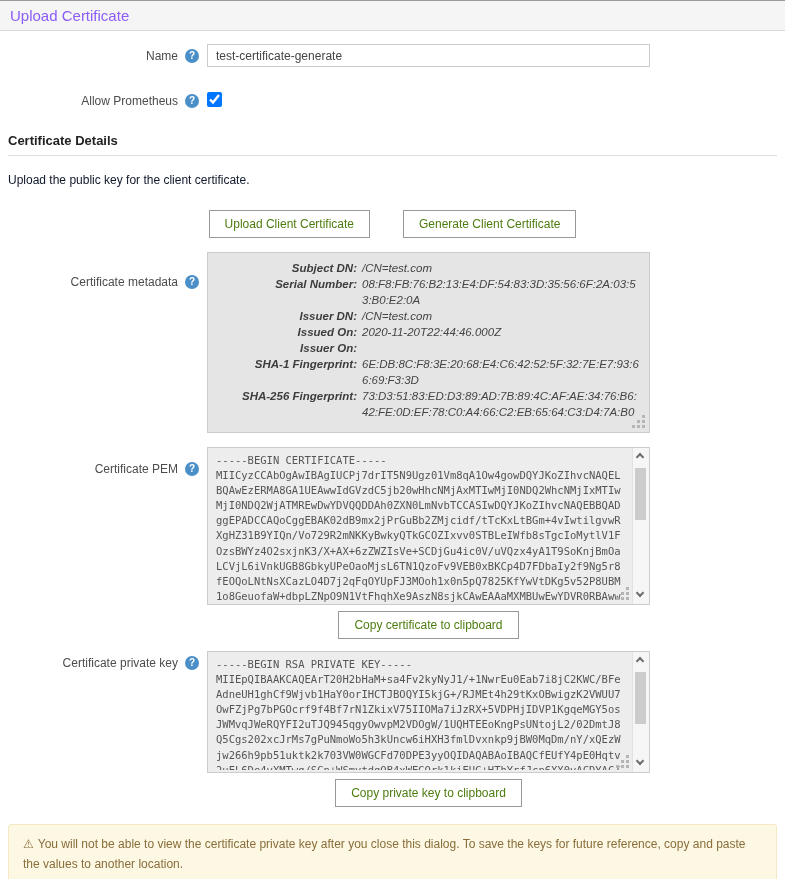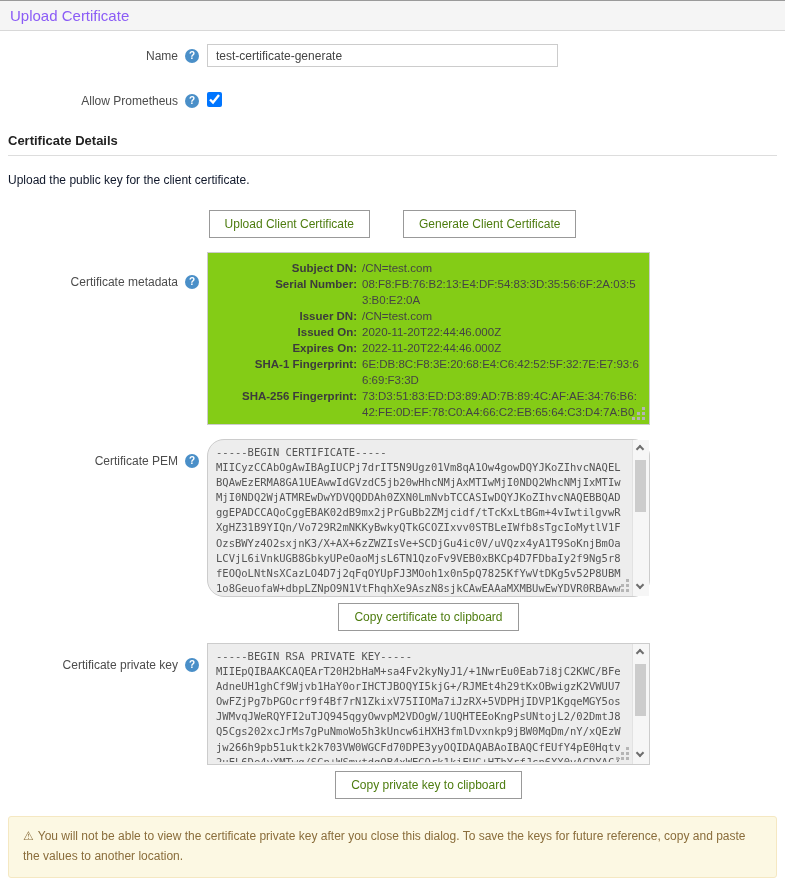--- a/index.html
+++ b/index.html
@@ -25,50 +25,50 @@
     font-size:12px; color:#4c4c4c; min-height:23px;
   }
   .help-icon {
     width:14px; height:14px; border-radius:50%;
     background:var(--help-blue,#4a8fc8); color:#fff;
     font-size:10px; font-weight:bold; line-height:14px;
     display:inline-flex; align-items:center; justify-content:center;
     flex-shrink:0;
   }
   .text-input {
-    width:351px; height:23px; border:1px solid #ccc; background:#fff;
+    width:443px; height:23px; border:1px solid #ccc; background:#fff;
     font-family:"Liberation Sans", sans-serif;
     font-size:12px; color:#444; padding:0 8px; outline:none;
   }
   .checkbox { width:15px; height:15px; margin:3px 0 0 0; }
   
   .section-title {
     font-size:13px; font-weight:bold; color:#222;
     margin:21px 0 0; padding-bottom:7px; border-bottom:1px solid #ddd;
   }
   .description { font-size:12px; color:#0f172a; margin-top:17px; }
   .cert-buttons { display:flex; justify-content:center; gap:33px; margin-top:23px; }
   .btn-outline {
     background:#fff; border:1px solid #999; color:#4d7c0f;
     font-family:"Liberation Sans", sans-serif;
     font-size:12px; padding:6px 15px; cursor:pointer;
   }
   
   .meta-box {
-    width:443px; background:#84cc16; border:1px solid #ccc;
-    padding:7px 8px 4px; position:relative; font-size:11.5px; color:#444;
+    width:443px; background:#e5e5e5; border:1px solid #ccc;
+    padding:7px 8px 12px; position:relative; font-size:11.5px; color:#444;font-style:italic;
   }
   .meta-row { display:flex; line-height:16px; }
   .meta-label { width:146px; text-align:right; font-weight:bold; flex-shrink:0; padding-right:5px; color:#3c3c3c; }
   .meta-value { flex:1; word-break:break-all; }
   
   .pem-box {
     width:443px; background:#ededed; border:1px solid #ccc; position:relative;
   }
-  .pem-box.h1 { height:158px;border-radius:17px; }
+  .pem-box.h1 { height:158px; }
   .pem-box.h2 { height:122px; }
   .pem-text {
     position:absolute; left:8px; top:5px; right:22px; bottom:2px; overflow:hidden;
     font-family:"DejaVu Sans Mono", monospace;
     font-size:10.5px; line-height:15.1px; white-space:pre; color:#555;
   }
   .scrollbar {
     position:absolute; top:0; right:0; bottom:0; width:17px;
     background:#f6f6f6; border-left:1px solid #e2e2e2;
   }
@@ -149,22 +149,21 @@
       </div>
       <div class="meta-row">
         <span class="meta-label">Issuer DN:</span>
         <span class="meta-value">/CN=test.com</span>
       </div>
       <div class="meta-row">
         <span class="meta-label">Issued On:</span>
         <span class="meta-value">2020-11-20T22:44:46.000Z</span>
       </div>
       <div class="meta-row">
-        <span class="meta-label">Expires On:</span>
-        <span class="meta-value">2022-11-20T22:44:46.000Z</span>
+        <span class="meta-label">Issuer On:</span>
       </div>
       <div class="meta-row">
         <span class="meta-label">SHA-1 Fingerprint:</span>
         <span class="meta-value">6E:DB:8C:F8:3E:20:68:E4:C6:42:52:5F:32:7E:E7:93:66:69:F3:3D</span>
       </div>
       <div class="meta-row">
         <span class="meta-label">SHA-256 Fingerprint:</span>
         <span class="meta-value">73:D3:51:83:ED:D3:89:AD:7B:89:4C:AF:AE:34:76:B6:42:FE:0D:EF:78:C0:A4:66:C2:EB:65:64:C3:D4:7A:B0</span>
       </div>
       <span class="grip"></span>
@@ -199,21 +198,21 @@
         </div>
         <span class="grip" style="right:20px;"></span>
       </div>
       <div class="copy-row">
         <button class="btn-outline">Copy certificate to clipboard</button>
       </div>
     </div>
   </div>
 
   <div class="form-row mt12">
-    <div class="label-col" style="align-self:flex-start; margin-top:10px;">
+    <div class="label-col" style="align-self:flex-start; ">
       <span>Certificate private key</span>
       <span class="help-icon">?</span>
     </div>
     <div>
       <div class="pem-box h2">
         <div class="pem-text">-----BEGIN RSA PRIVATE KEY-----
 MIIEpQIBAAKCAQEArT20H2bHaM+sa4Fv2kyNyJ1/+1NwrEu0Eab7i8jC2KWC/BFe
 AdneUH1ghCf9Wjvb1HaY0orIHCTJBOQYI5kjG+/RJMEt4h29tKxOBwigzK2VWUU7
 OwFZjPg7bPGOcrf9f4Bf7rN1ZkixV75IIOMa7iJzRX+5VDPHjIDVP1KgqeMGY5os
 JWMvqJWeRQYFI2uTJQ945qgyOwvpM2VDOgW/1UQHTEEoKngPsUNtojL2/02DmtJ8

